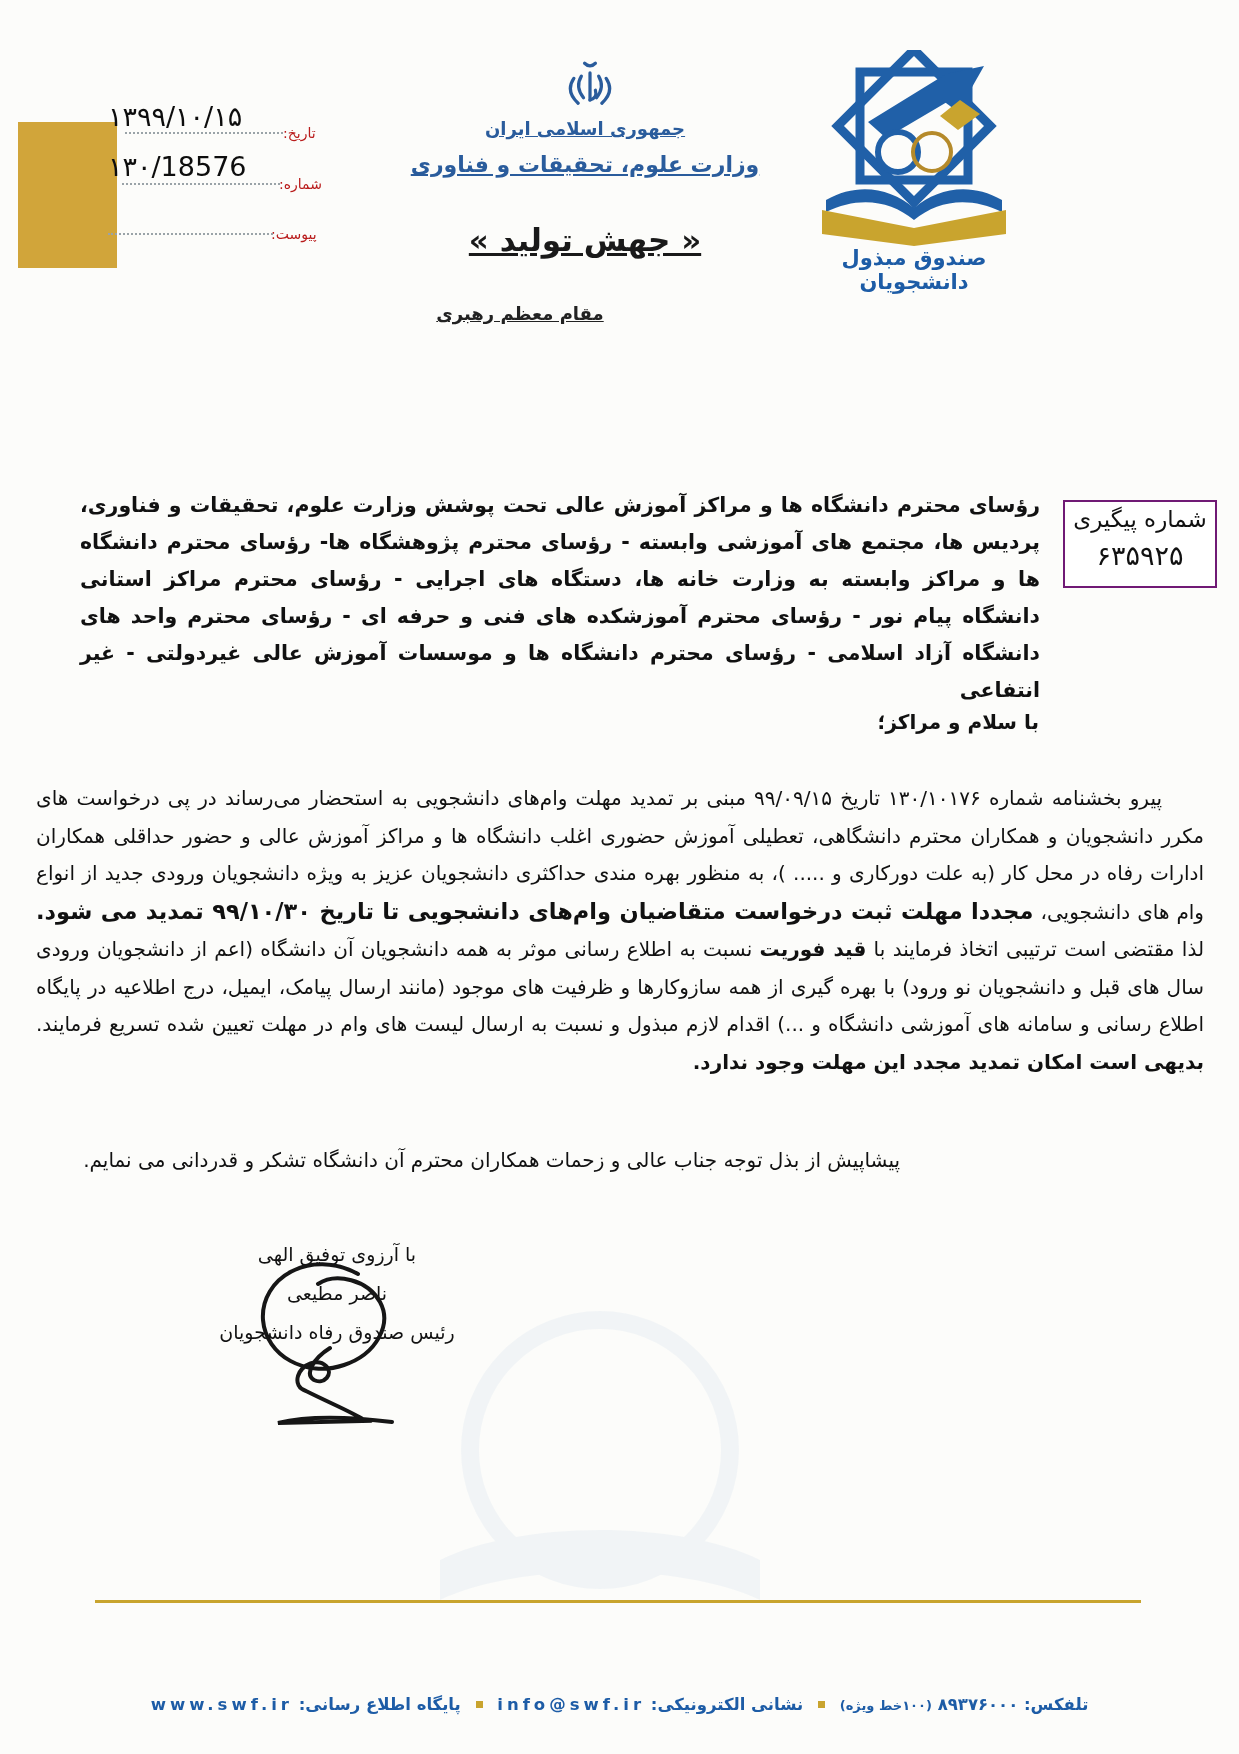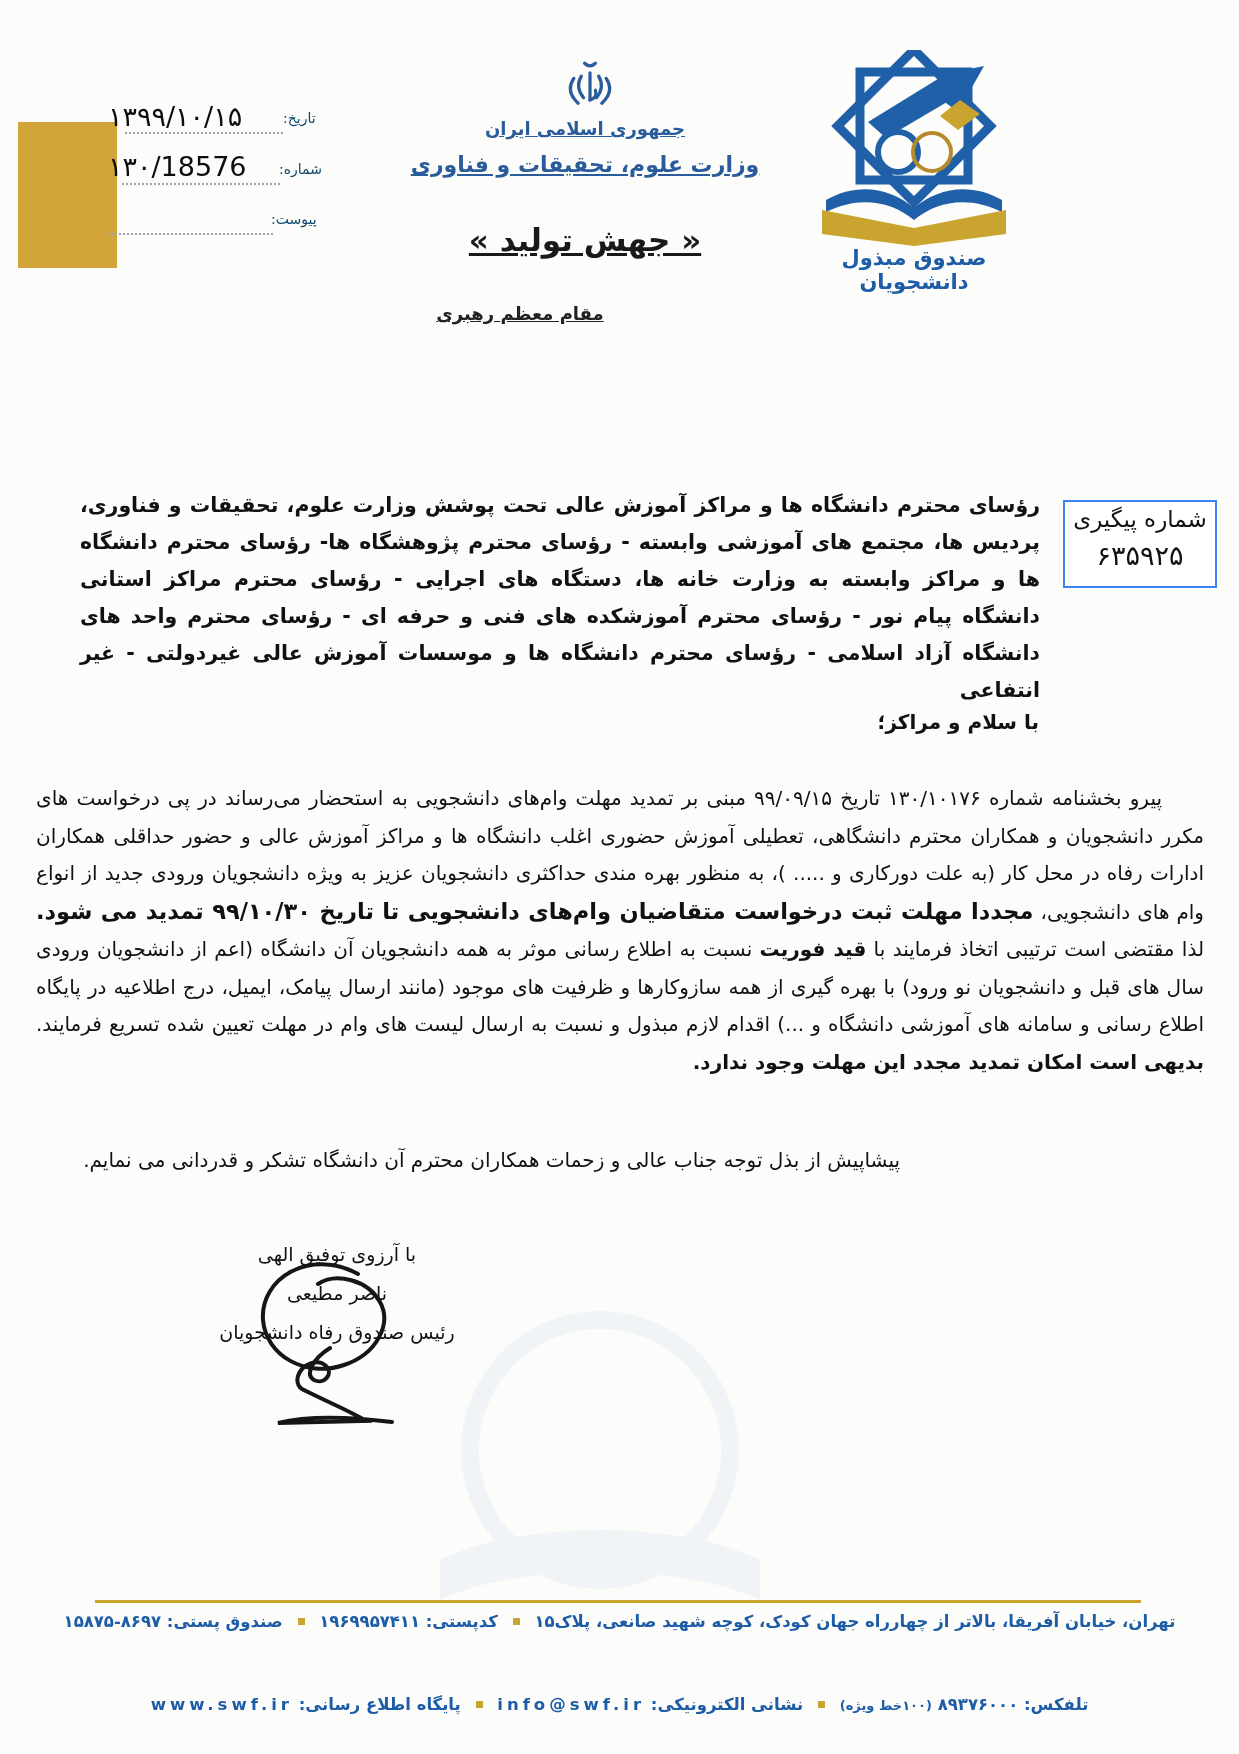--- a/index.html
+++ b/index.html
@@ -8,35 +8,35 @@
     width:1239px;height:1754px;
     margin:0 auto;
     background:#fcfcfa;
     overflow:hidden;
     font-family:"DejaVu Sans", sans-serif;
     color:#111;
     direction:rtl;
   }
   .abs{position:absolute;}
   
-  .fld-label{font-size:14px;color:#0c4a6e;}
+  .fld-label{font-size:14px;color:#b91c1c;margin-top:15px;}
   .dots{border-bottom:2px dotted #9aa3a8;height:1px;}
   .fld-value{font-size:27px;color:#0d0d0d;letter-spacing:1px;white-space:nowrap;}
   .note{background:#d1a53a;}
   
   .blue{color:#2a5c9c;}
   .center-col{text-align:center;text-decoration:underline;}
   .republic{font-size:18px;font-weight:bold;}
   .ministry{font-size:22px;font-weight:bold;}
   .slogan{font-size:31px;font-weight:bold;color:#191919;}
   .attrib{font-size:18px;font-weight:bold;color:#222;}
   
   .orgname{font-size:21px;font-weight:bold;color:#1d5ca6;text-align:center;}
   
-  .trackbox{border:2px solid #3b82f6;text-align:center;background:#fff;}
+  .trackbox{border:2px solid #701a75;text-align:center;background:#fff;}
   .trackbox .lbl{font-size:23px;line-height:34px;white-space:nowrap;}
   .trackbox .num{font-size:27px;line-height:40px;letter-spacing:2px;}
   
   .addressee{font-size:20.5px;font-weight:bold;line-height:37px;text-align:justify;}
   .salutation{font-size:20px;font-weight:bold;}
   .bodytext{font-size:20px;line-height:37.5px;text-align:justify;text-indent:42px;}
   .bodytext b{font-weight:bold;}
   .em-big{font-size:22.5px;}
   .closing{font-size:20px;white-space:nowrap;}
   .sig{font-size:19px;line-height:39px;text-align:center;}
@@ -125,29 +125,20 @@
              M66 139 C92 152 112 160 126 169 L38 171 C70 163 112 165 152 170"></path>
   </svg>
 
   <svg class="abs" style="left:380px;top:1300px;opacity:0.045;" width="440" height="340" viewBox="0 0 440 340">
     <circle cx="220" cy="150" r="130" fill="none" stroke="#2060a8" stroke-width="18"></circle>
     <path d="M60 260 C140 220 300 220 380 260 L380 300 C300 262 140 262 60 300 Z" fill="#2060a8"></path>
   </svg>
 
   <div class="abs rule" style="left:95px;right:98px;top:1600px;"></div>
 
-  <div class="abs foot" style="left:40px;right:40px;top:1612px;">
-    <span>تهران، خیابان آفریقا، بالاتر از چهارراه جهان کودک، کوچه شهید صانعی، پلاک۱۵</span>
-    <span class="bullet"></span>
-    <span>کدپستی:</span>
-    <span class="ltr" dir="ltr">۱۹۶۹۹۵۷۴۱۱</span>
-    <span class="bullet"></span>
-    <span>صندوق پستی:</span>
-    <span class="ltr" dir="ltr">۱۵۸۷۵-۸۶۹۷</span>
-  </div>
 
   <div class="abs foot" style="left:40px;right:40px;top:1648px;">
     <span>تلفکس:</span>
     <span class="ltr" dir="ltr">۸۹۳۷۶۰۰۰</span>
     <span class="small-note">(۱۰۰خط ویژه)</span>
     <span class="bullet"></span>
     <span>نشانی الکترونیکی:</span>
     <span class="ltr spread" dir="ltr">info@swf.ir</span>
     <span class="bullet"></span>
     <span>پایگاه اطلاع رسانی:</span>

